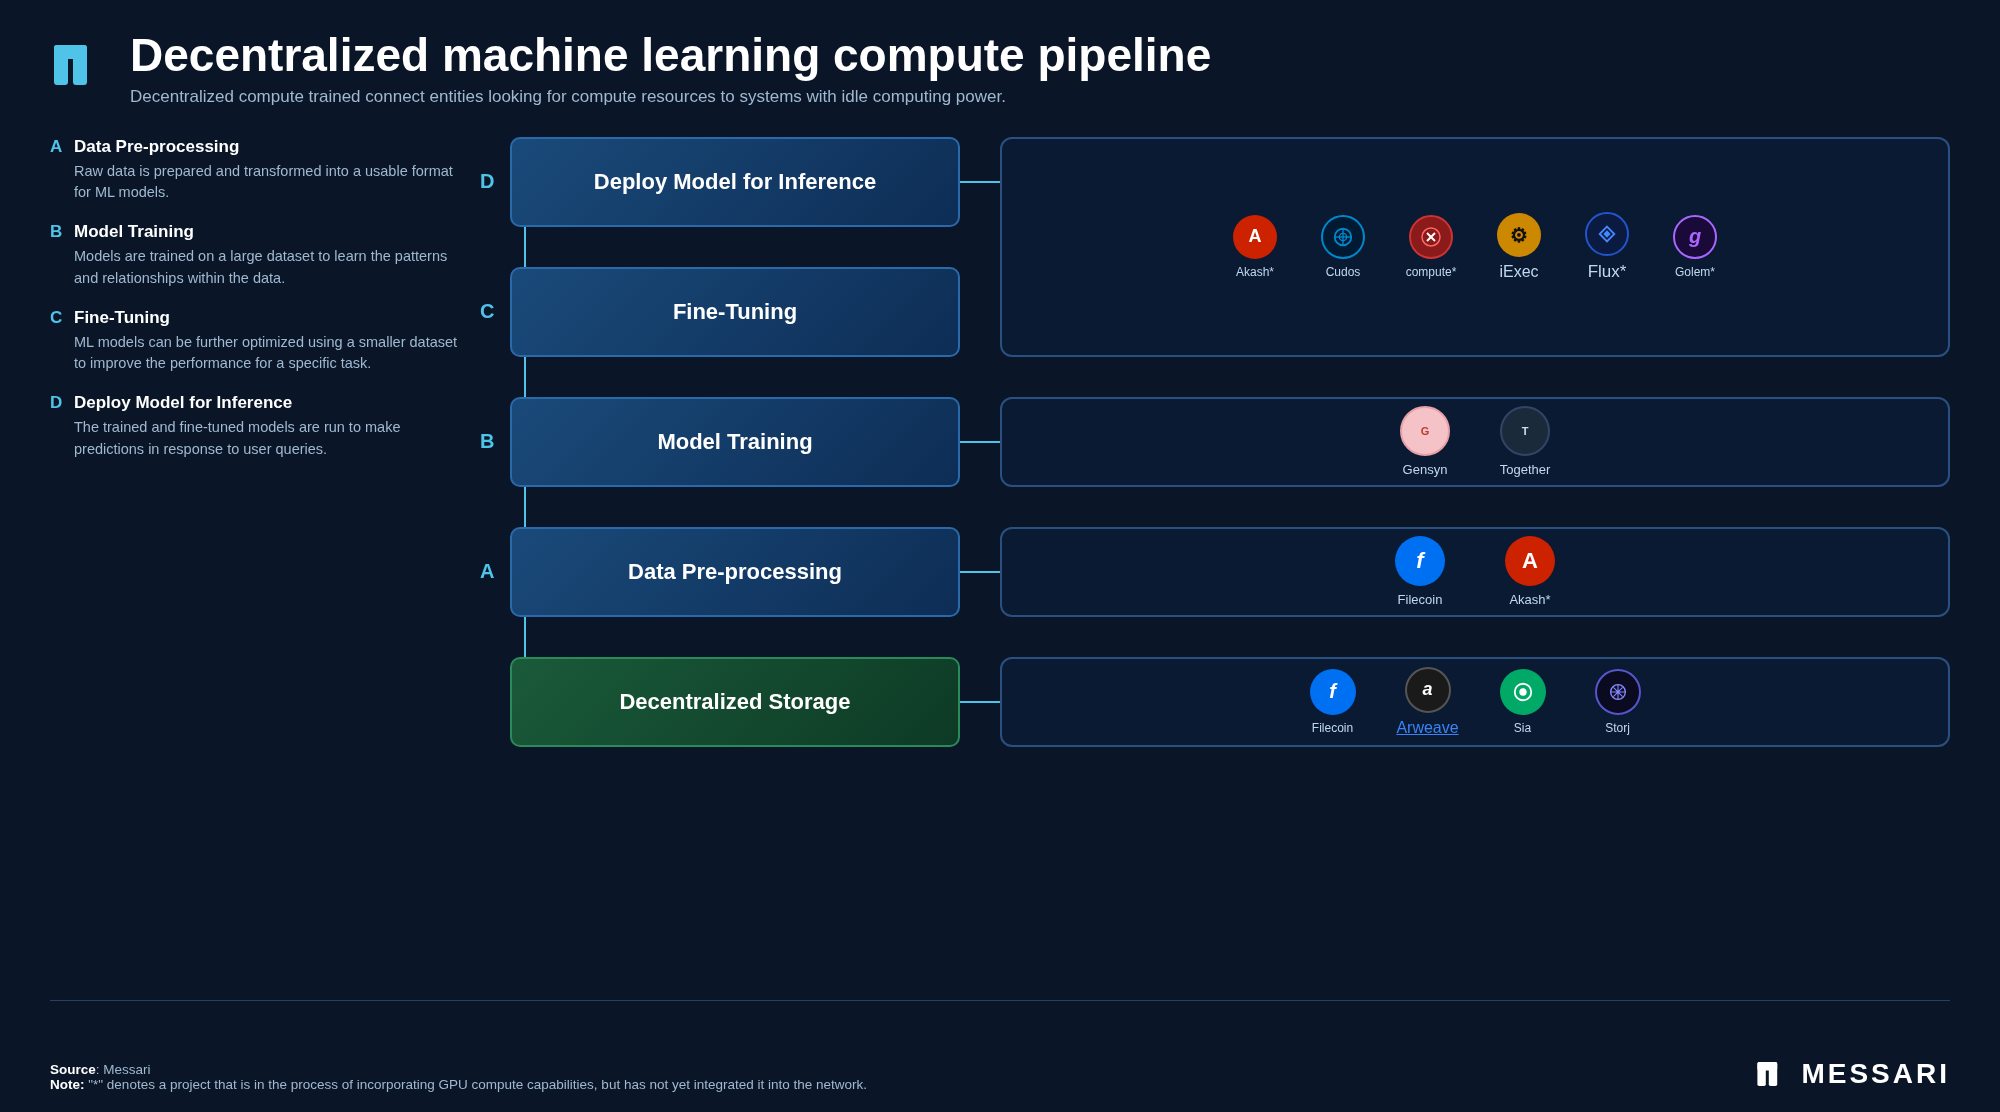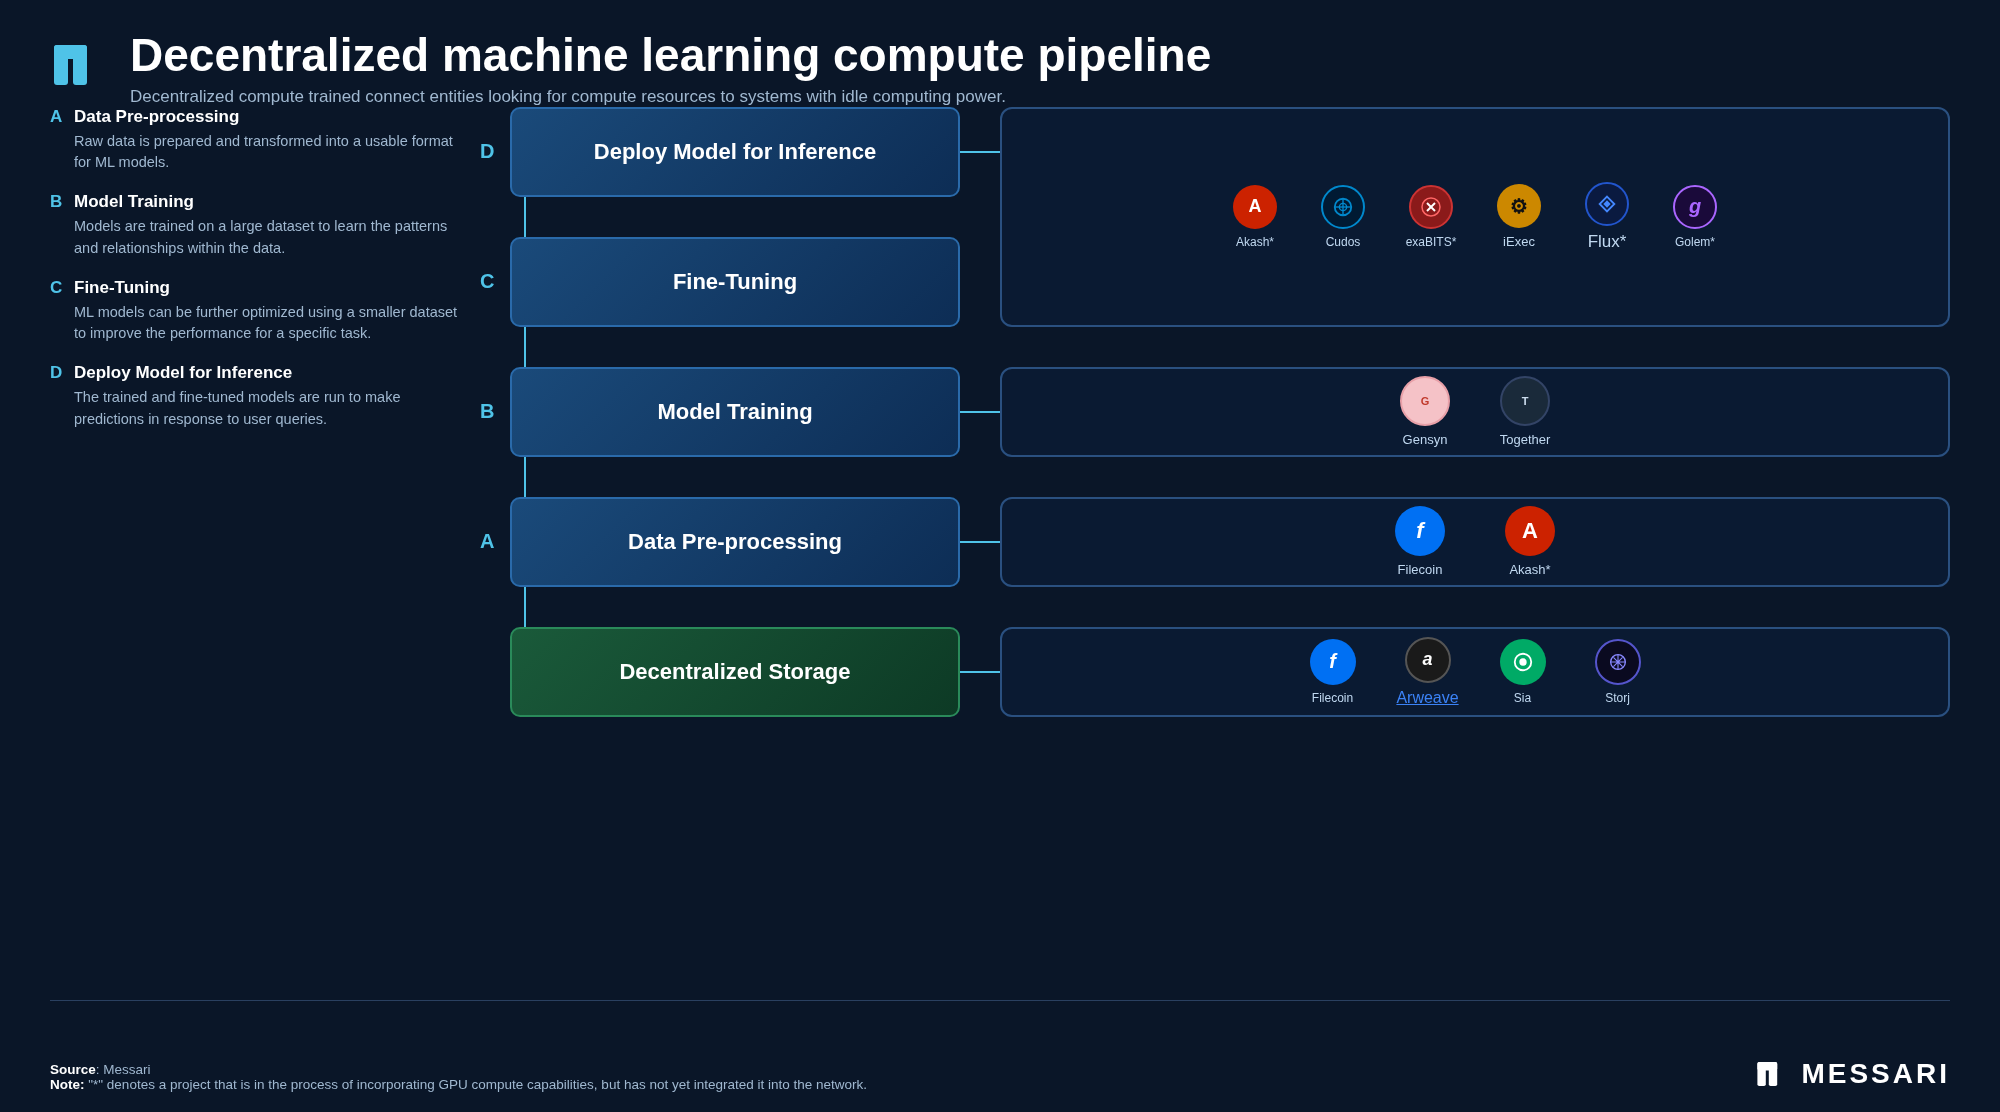--- a/index.html
+++ b/index.html
@@ -18,20 +18,21 @@
       height: 100%;
       padding: 30px 50px 20px 50px;
       display: flex;
       flex-direction: column;
     }
 
     
     .header {
       display: flex;
       align-items: flex-start;
+      margin-bottom: 30px;
     }
 
     .logo {
       margin-right: 20px;
       margin-top: 5px;
       flex-shrink: 0;
     }
 
     .logo svg {
       width: 60px;
@@ -369,25 +370,25 @@
                 <span class="provider-name" style="color:#c0d8f0;font-size:12px;">Cudos</span>
               </div>
               <div class="provider-item">
                 <div class="provider-icon" style="width:44px;height:44px;border-radius:50%;display:flex;align-items:center;justify-content:center;background:#8B1A1A;border:2px solid #cc3333;">
                   <svg width="24" height="24" viewBox="0 0 24 24" fill="white">
                       <circle cx="12" cy="12" r="9" stroke="#ff6666" stroke-width="1.5" fill="none"></circle>
                       <line x1="8" y1="8" x2="16" y2="16" stroke="white" stroke-width="2"></line>
                       <line x1="16" y1="8" x2="8" y2="16" stroke="white" stroke-width="2"></line>
                     </svg>
                 </div>
-                <span class="provider-name" style="color:#c0d8f0;font-size:12px;">exaBITS*</span>
+                <span class="provider-name" style="color:#c0d8f0;font-size:12px;">compute*</span>
               </div>
               <div class="provider-item">
                 <div class="provider-icon" style="width:44px;height:44px;border-radius:50%;display:flex;align-items:center;justify-content:center;background:#cc8800;color:#111;font-size:20px;font-weight:800;">⚙</div>
-                <span class="provider-name" style="color:#c0d8f0;font-size:13px;">iExec</span>
+                <span class="provider-name" style="color:#c0d8f0;font-size:16px;">iExec</span>
               </div>
               <div class="provider-item">
                 <div class="provider-icon" style="width:44px;height:44px;border-radius:50%;display:flex;align-items:center;justify-content:center;background:#0a1a40;border:2px solid #2255cc;">
                   <svg width="22" height="22" viewBox="0 0 24 24" fill="none">
                       <path d="M12 4 L20 12 L12 20 L4 12 Z" fill="none" stroke="#4488ff" stroke-width="2"></path>
                       <path d="M8 12 L12 8 L16 12 L12 16 Z" fill="#4488ff"></path>
                     </svg>
                 </div>
                 <span class="provider-name" style="color:#c0d8f0;font-size:17px;">Flux*</span>
               </div>

